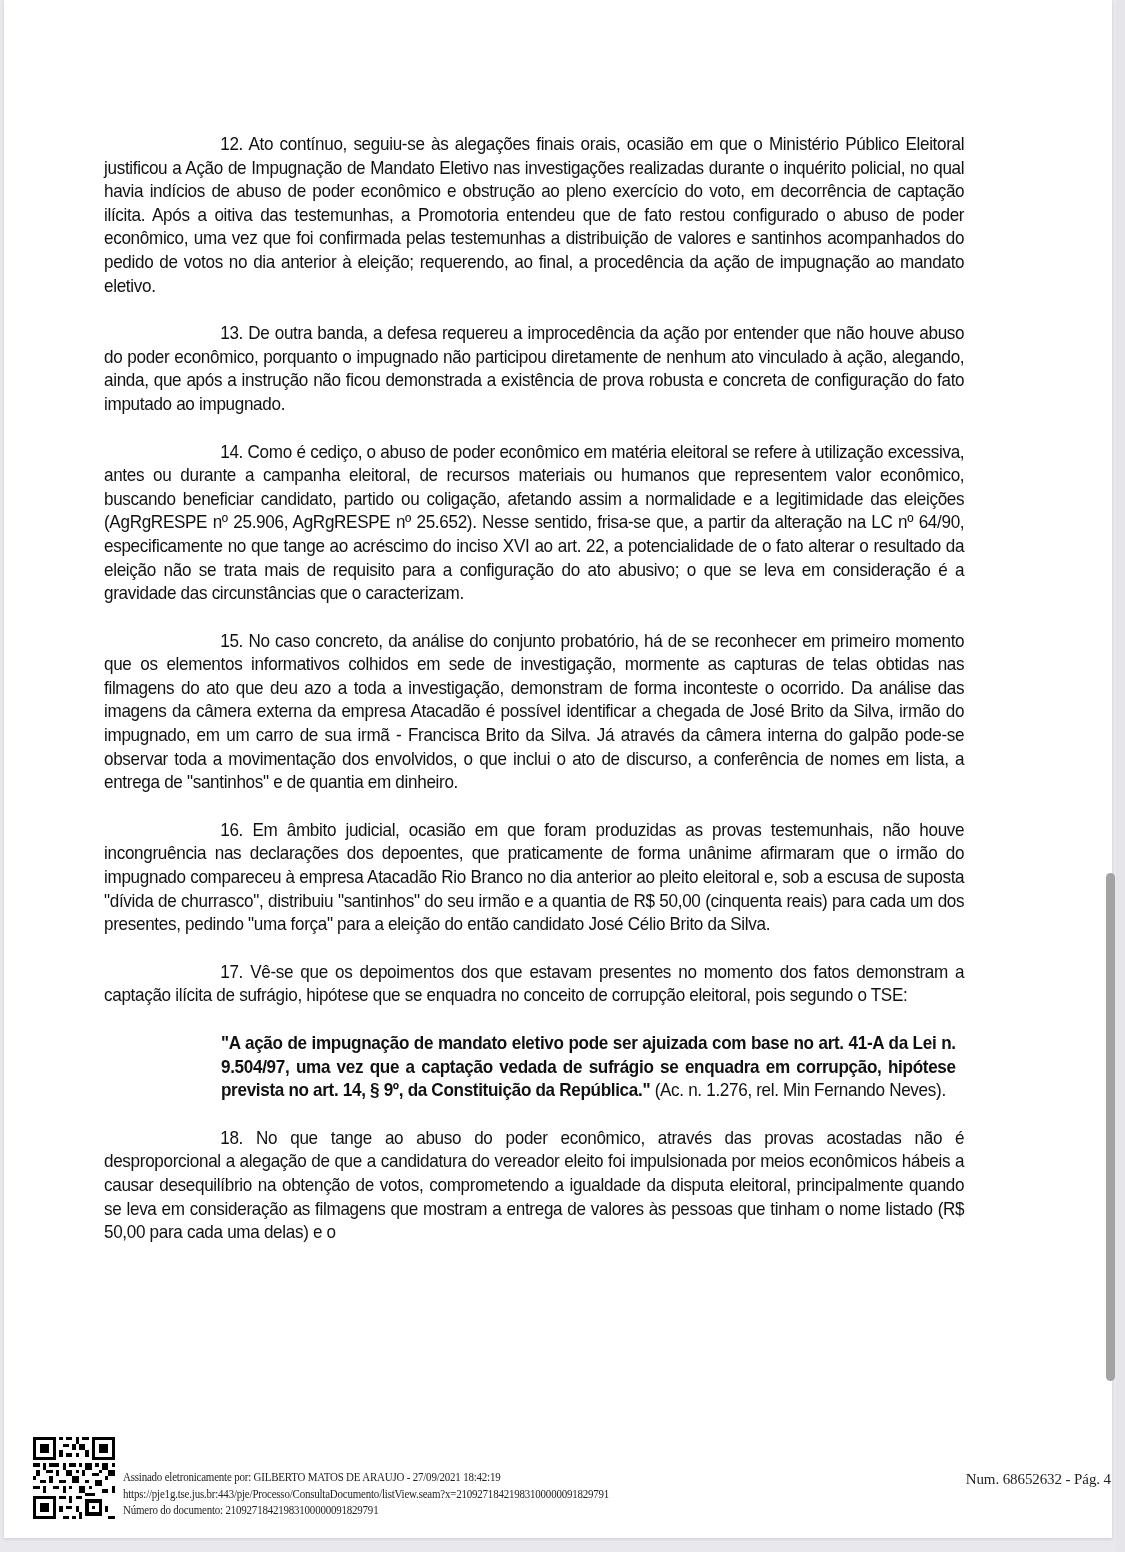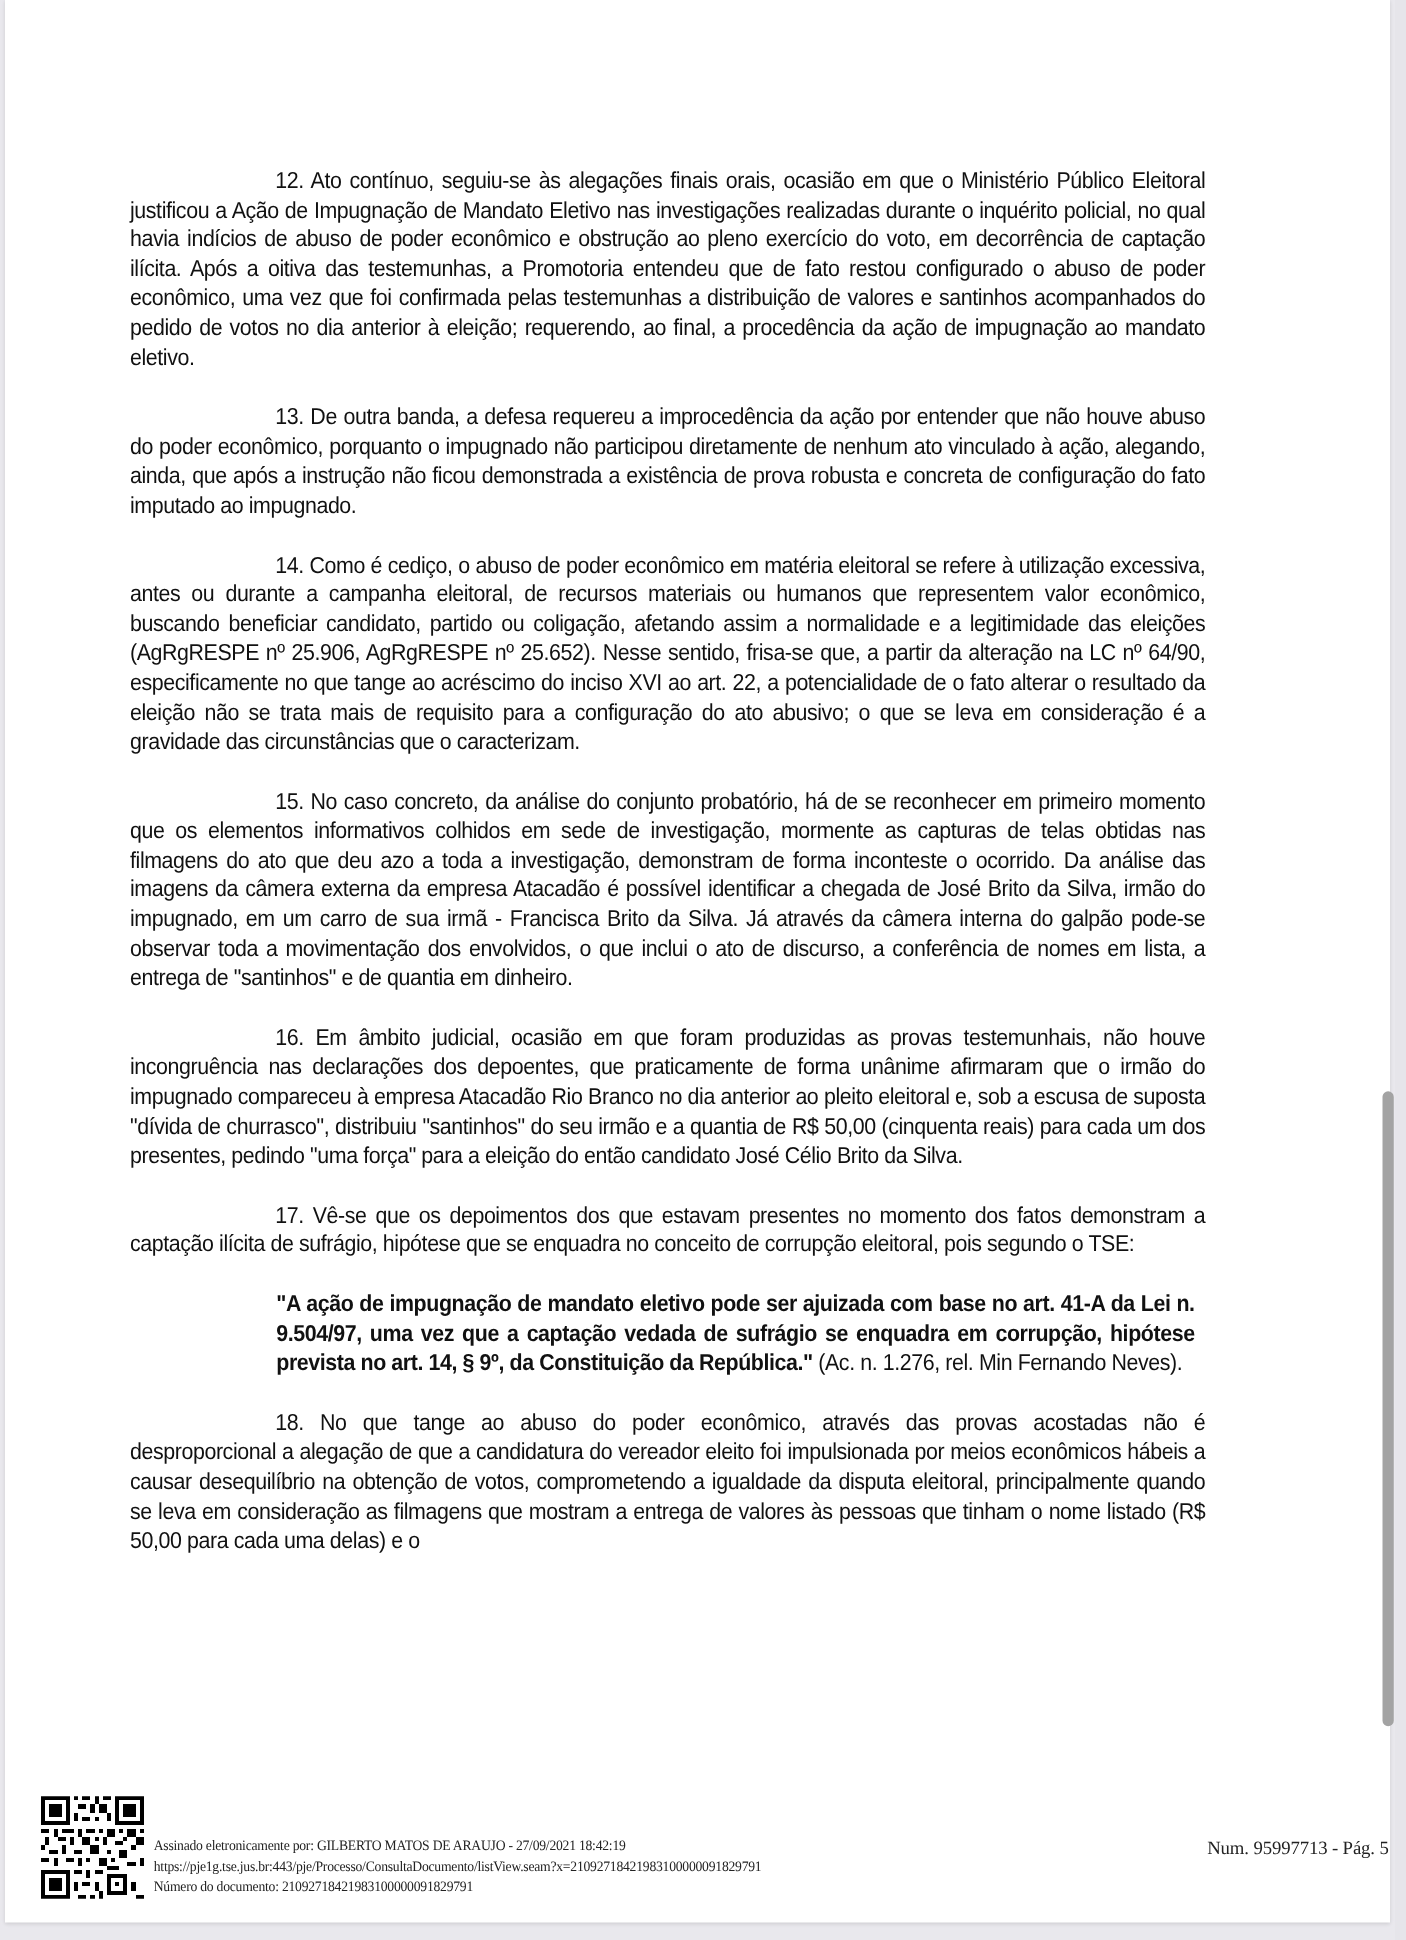--- a/index.html
+++ b/index.html
@@ -241,18 +241,18 @@
           <rect x="14" y="23" width="1" height="2"></rect>
           <rect x="22" y="21" width="1" height="2"></rect>
           <rect x="23" y="24" width="2" height="1"></rect>
       </g>
     </svg>
     <div class="sig">
       <div>Assinado eletronicamente por: GILBERTO MATOS DE ARAUJO - 27/09/2021 18:42:19</div>
       <div>https://pje1g.tse.jus.br:443/pje/Processo/ConsultaDocumento/listView.seam?x=21092718421983100000091829791</div>
       <div>Número do documento: 21092718421983100000091829791</div>
     </div>
-    <div class="pagenum">Num. 95997713 - Pág. 5</div>
+    <div class="pagenum">Num. 68652632 - Pág. 4</div>
   </div>
 </div>
 
 <div class="scrollbar-track"></div>
 <div class="scrollbar-thumb"></div>
 
 </body></html>

